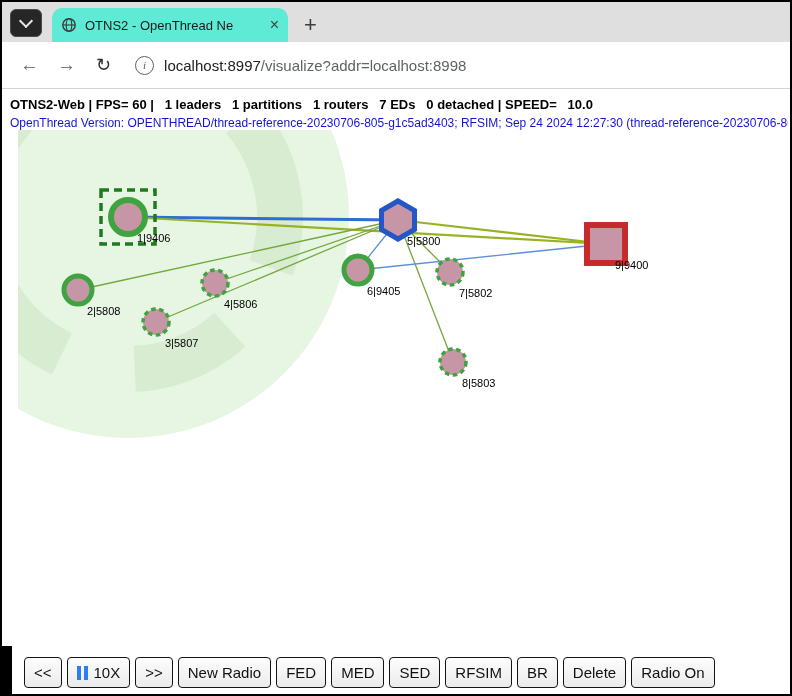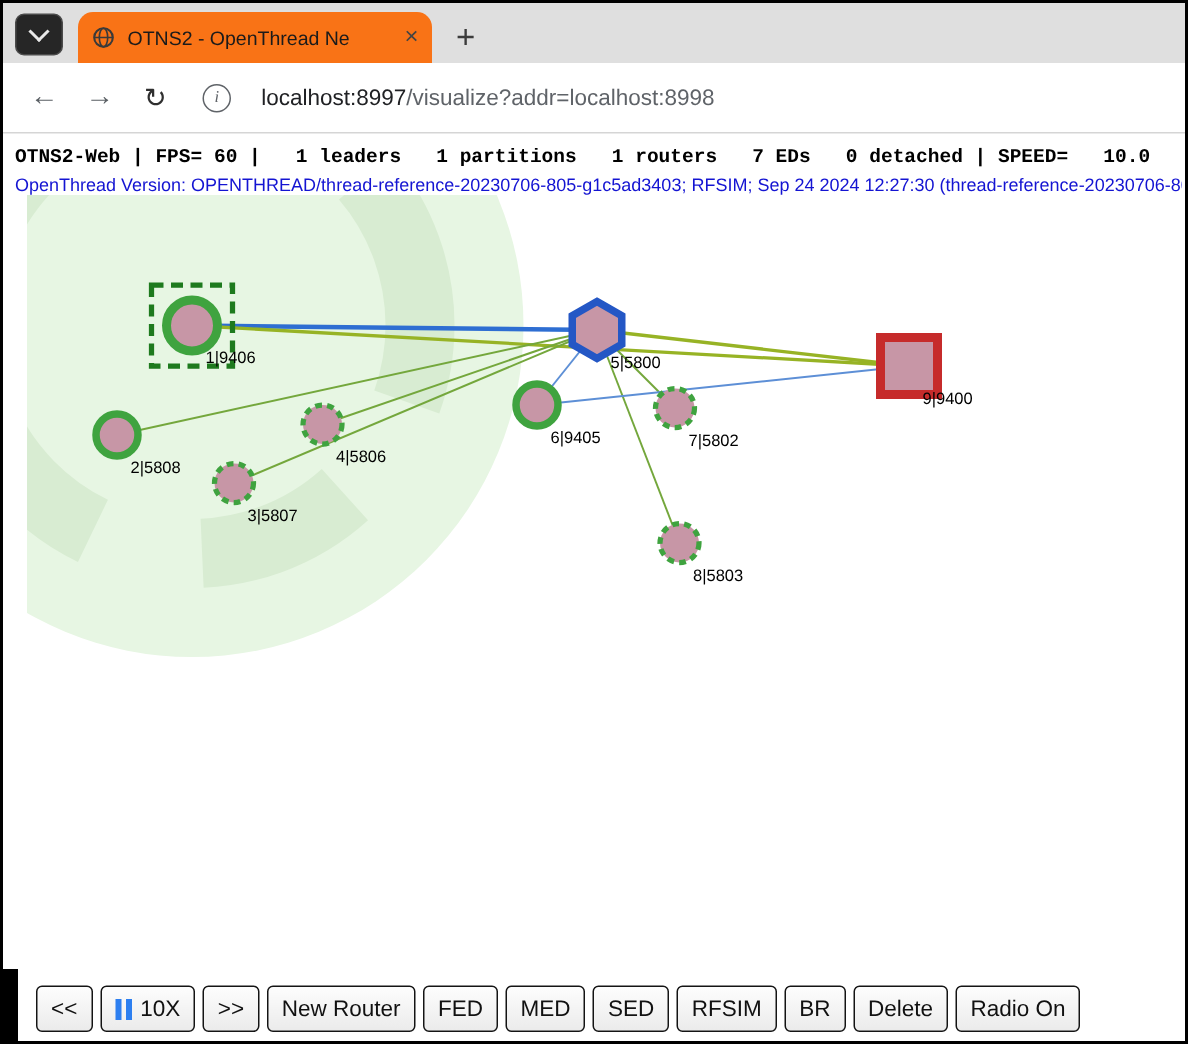--- a/index.html
+++ b/index.html
@@ -7,35 +7,35 @@
     width:792px;height:696px;box-sizing:border-box;
     border:2px solid #000;position:relative;overflow:hidden;
     background:#fff;font-family:"Liberation Sans",sans-serif;
   }
   
   .titlebar{height:40px;background:#dfdfdf;position:relative;display:flex;align-items:flex-end;}
   .chevron-btn{position:absolute;left:8px;top:7px;width:30px;height:26px;background:#262626;
     border:1px solid #4a4a4a;border-radius:6px;display:flex;align-items:center;justify-content:center;}
   .chevron-shape{width:8px;height:8px;border-right:2px solid #e8e8e8;border-bottom:2px solid #e8e8e8;
     transform:rotate(45deg);margin-top:-4px;}
-  .tab{margin-left:50px;width:218px;height:34px;background:#f97316;border-radius:10px 10px 0 0;
+  .tab{margin-left:50px;width:218px;height:34px;background:#5eead4;border-radius:10px 10px 0 0;
     display:flex;align-items:center;padding:0 9px;gap:8px;}
   .tab-title{flex:1;font-size:13px;color:#1b1b1b;white-space:nowrap;overflow:hidden;}
   .tab-close{color:#444;font-size:16px;line-height:16px;}
   .new-tab{margin-left:16px;margin-bottom:7px;font-size:22px;line-height:20px;color:#3c3c3c;}
   .addressbar{height:46px;background:#fff;display:flex;align-items:center;border-bottom:1px solid #d5d5d5;}
   .nav-ic{font-size:19px;color:#5a5f64;margin-left:18px;}
   .reload-ic{font-size:18px;color:#2f2f2f;margin-left:20px;}
   .info-badge{width:17px;height:17px;border:1.5px solid #5f6368;border-radius:50%;
     display:flex;align-items:center;justify-content:center;font-size:11px;color:#5f6368;
     margin-left:24px;font-family:"Liberation Serif",serif;font-style:italic;flex:none;}
-  .url{margin-left:20px;font-size:15px;color:#202124;white-space:nowrap;overflow:hidden;}
+  .url{margin-left:10px;font-size:15px;color:#202124;white-space:nowrap;overflow:hidden;}
   .url .sec{color:#5f6368;}
   
-  .status{position:absolute;top:95px;left:8px;font-family:Liberation Mono, monospace;
+  .status{position:absolute;top:95px;left:8px;font-family:Liberation Sans, sans-serif;
     font-weight:bold;font-size:13px;color:#000;white-space:pre;}
   .version{position:absolute;top:114px;left:8px;right:2px;font-size:12px;color:#1414d2;
     white-space:pre;overflow:hidden;}
   .canvas{position:absolute;left:16px;top:128px;width:788px;height:518px;overflow:hidden;}
   .canvas svg{display:block;}
   
   .toolbar{position:absolute;left:22px;bottom:6px;display:flex;gap:5px;}
   button.tb{font-family:"Liberation Sans",sans-serif;font-size:15px;color:#111;
     padding:6px 9px;background:linear-gradient(#fdfdfd,#ebebeb);border:1px solid #141414;
     border-radius:4px;display:flex;align-items:center;gap:6px;white-space:nowrap;}
@@ -112,21 +112,21 @@
 <div class="toolbar">
   <button class="tb">&lt;&lt;</button>
   <button class="tb">
     <span class="pause">
         <i></i>
         <i></i>
       </span>
     <span>10X</span>
   </button>
   <button class="tb">&gt;&gt;</button>
-  <button class="tb">New Router</button>
+  <button class="tb">New Radio</button>
   <button class="tb">FED</button>
   <button class="tb">MED</button>
   <button class="tb">SED</button>
   <button class="tb">RFSIM</button>
   <button class="tb">BR</button>
   <button class="tb">Delete</button>
   <button class="tb">Radio On</button>
 </div>
 
 <div class="notch"></div>

